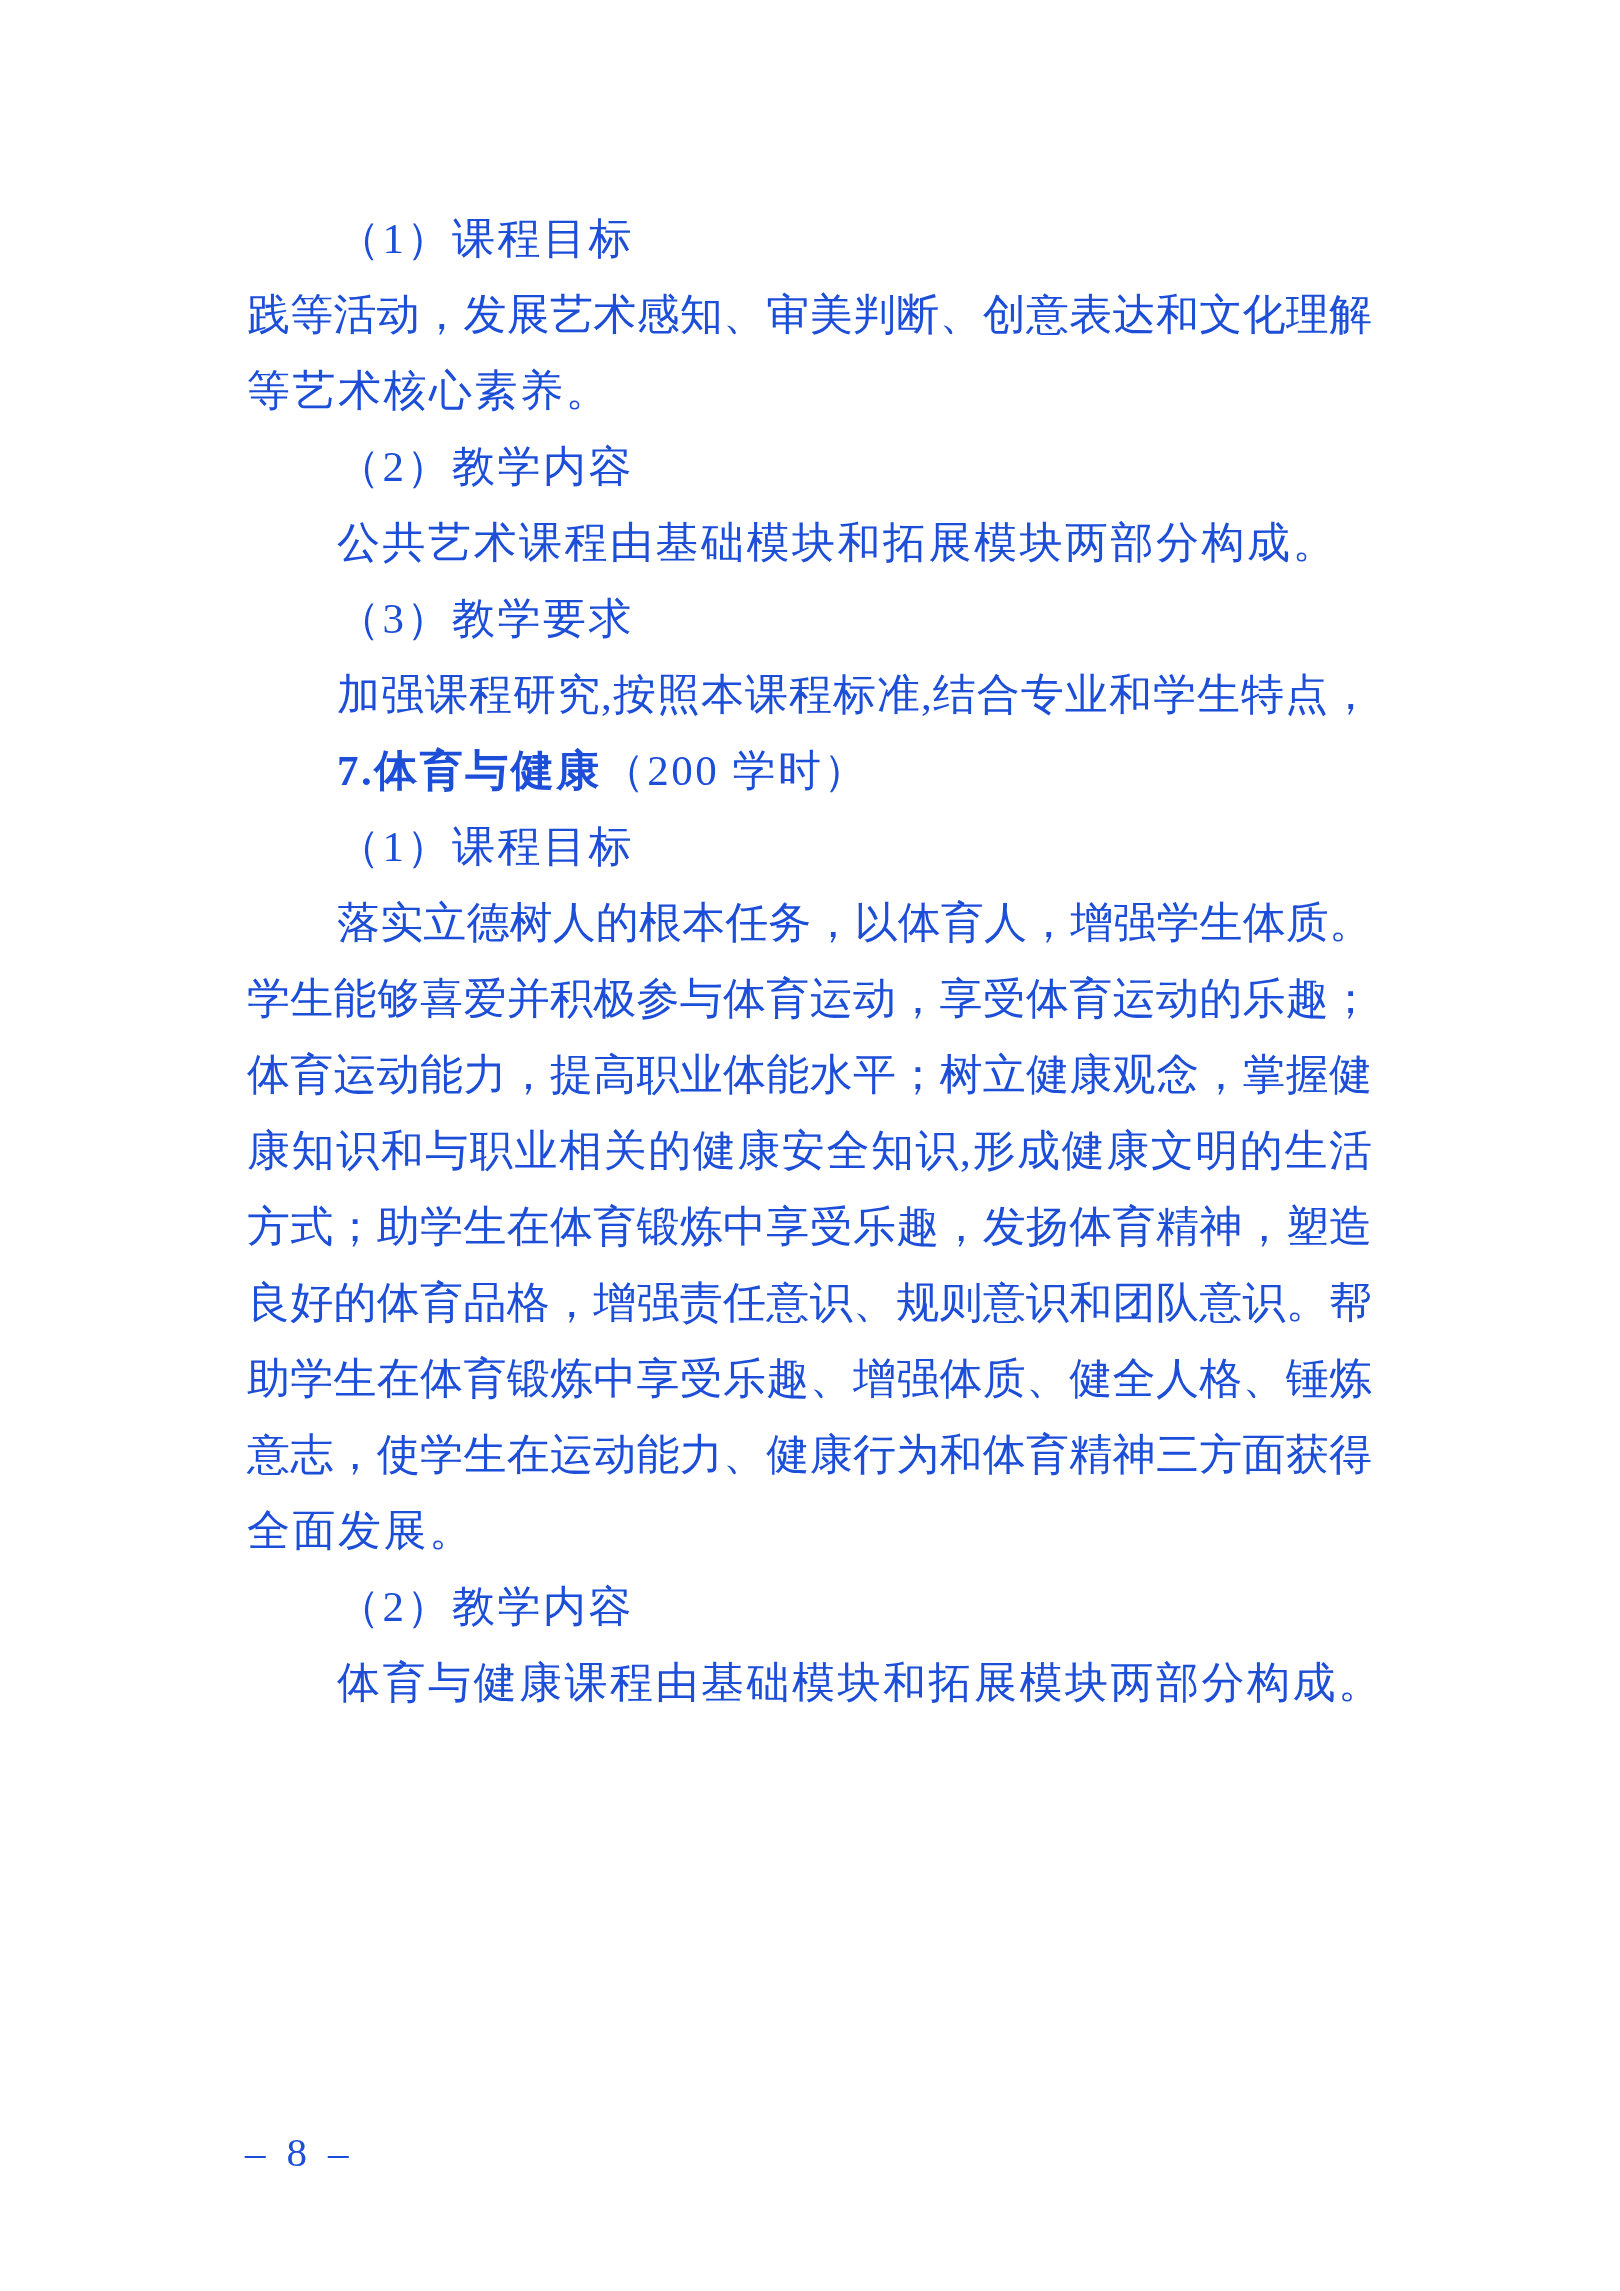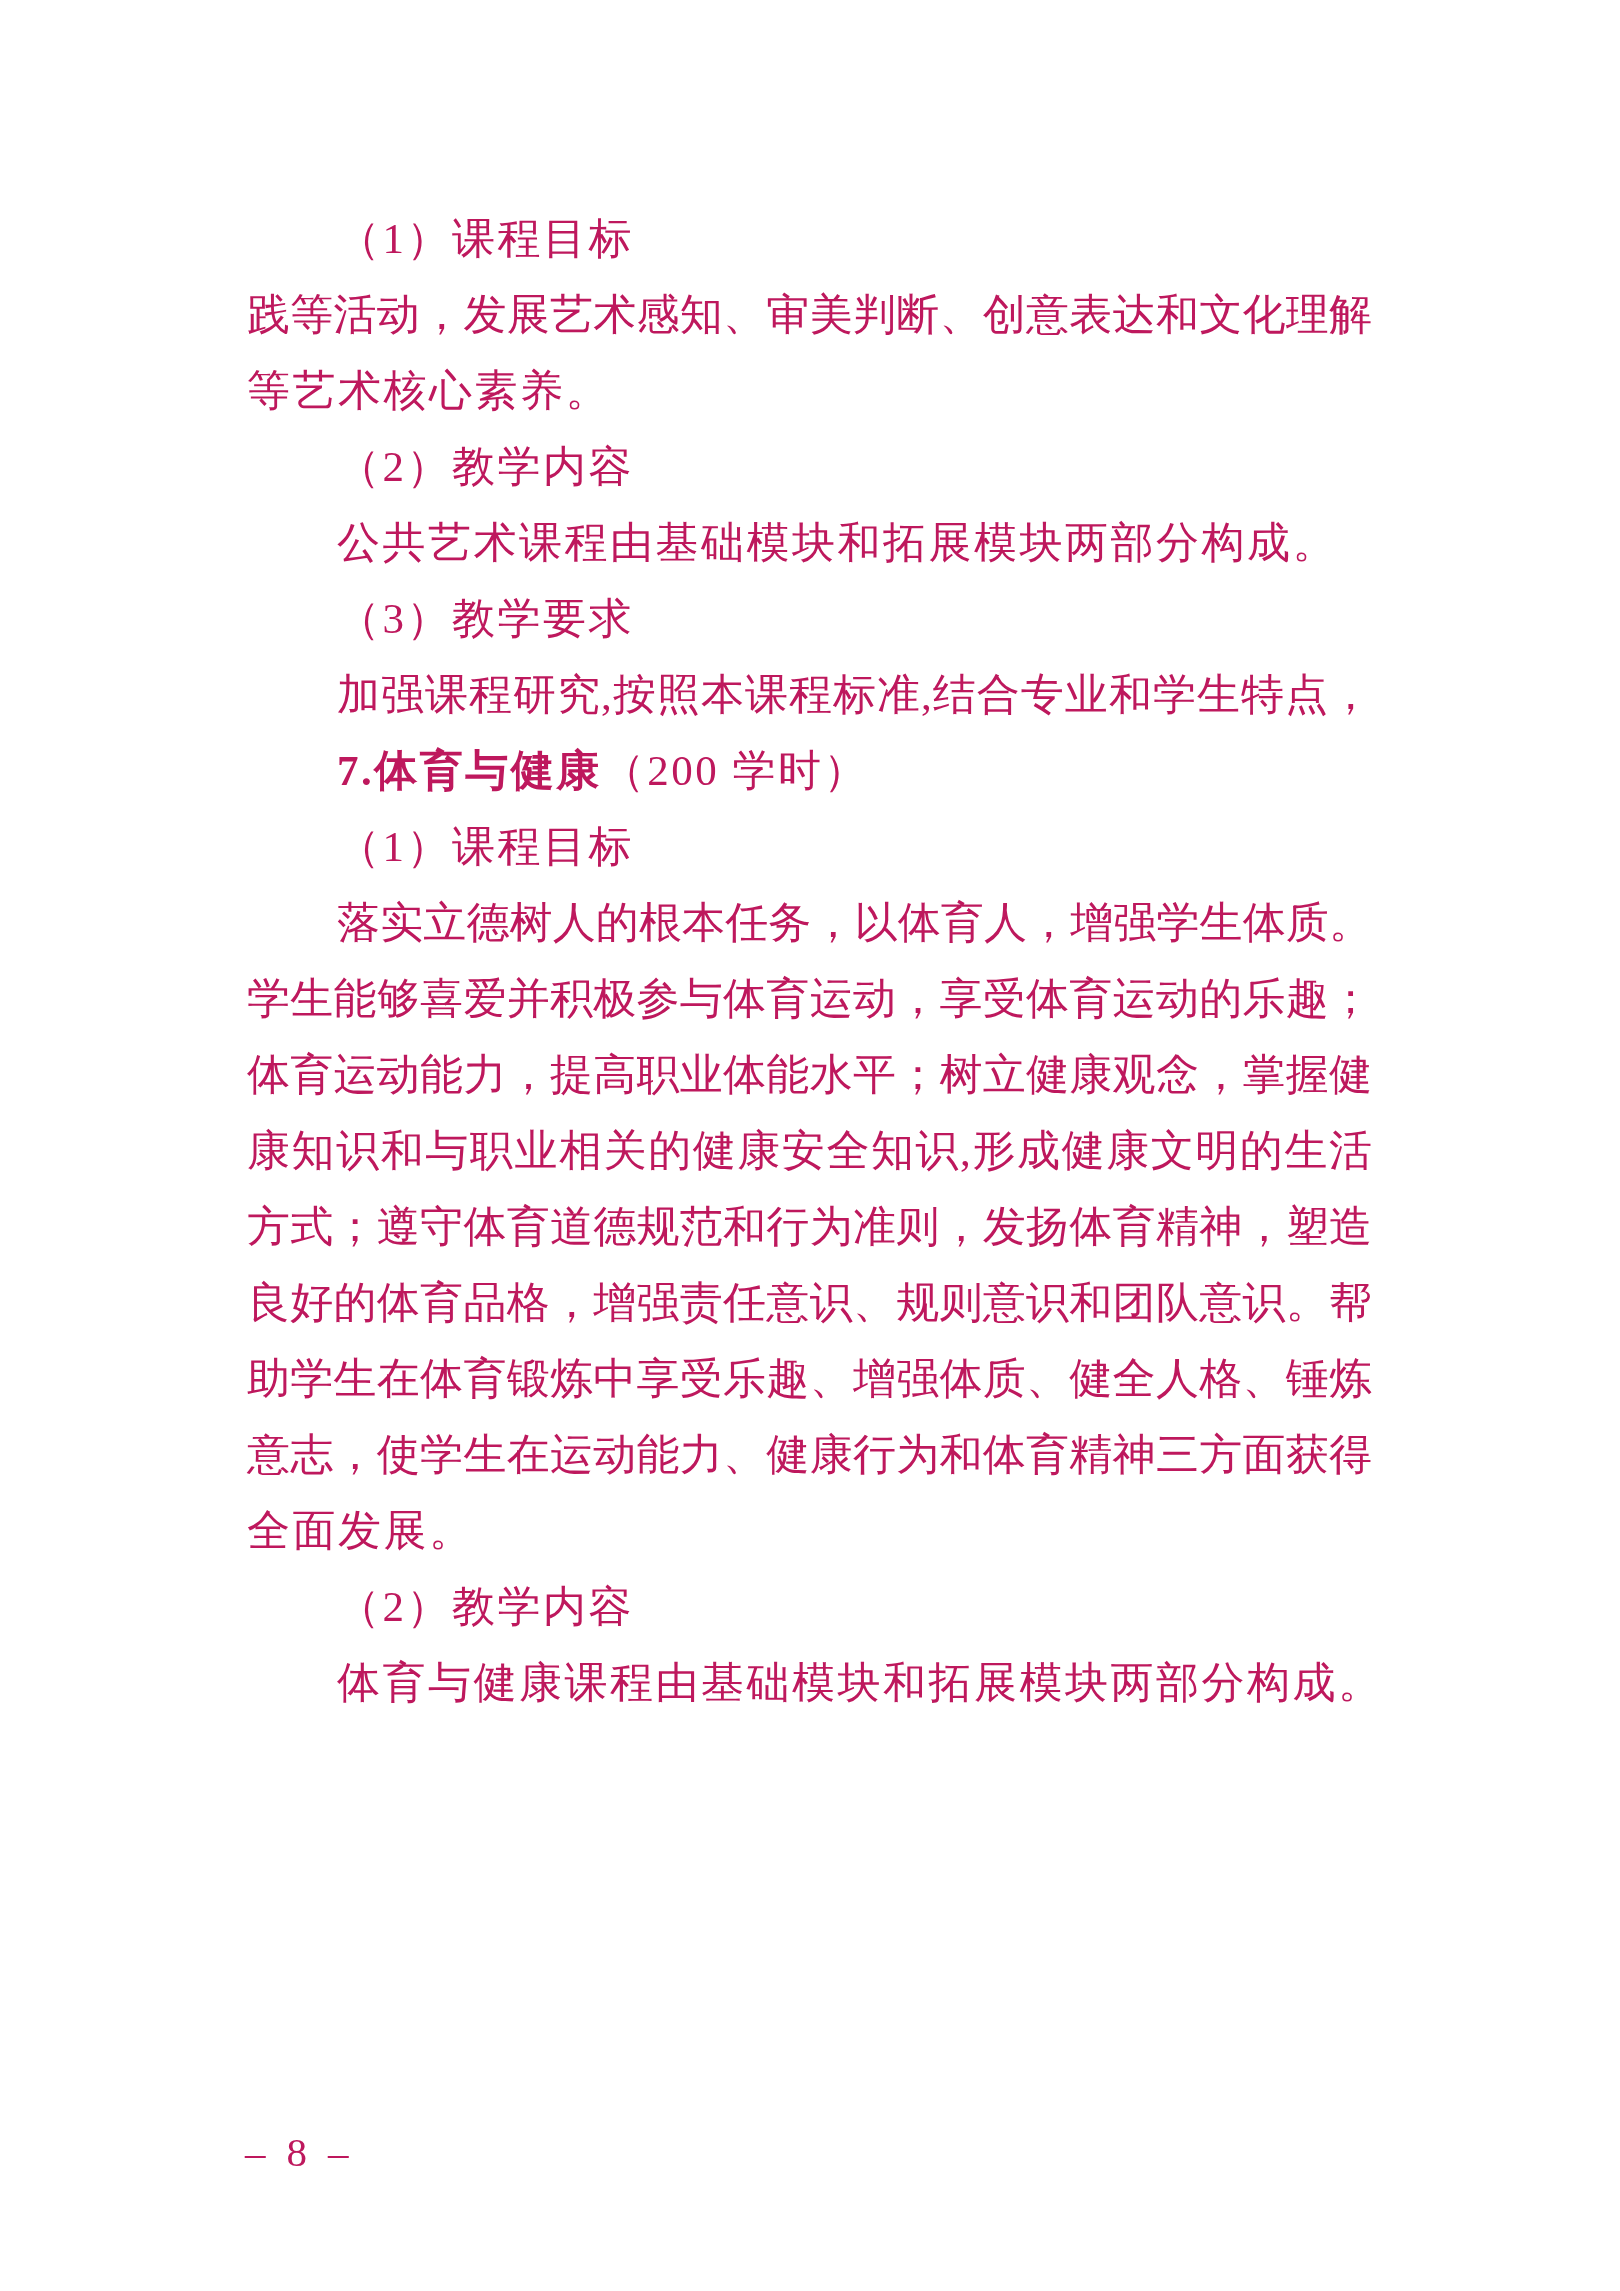--- a/index.html
+++ b/index.html
@@ -5,21 +5,21 @@
   html, body {
     margin: 0;
     padding: 0;
     background: #ffffff;
   }
   .page {
     position: relative;
     width: 1620px;
     height: 2292px;
     background: #ffffff;
-    color: #be185d;
+    color: #1d4ed8;
     font-family: "Liberation Serif", "DejaVu Serif", serif;
     overflow: hidden;
   }
   .text-block {
     position: absolute;
     left: 247px;
     top: 201px;
     width: 1125px;
   }
   .line {
@@ -63,21 +63,21 @@
       <div class="line indent"><span>（2）教学内容</span></div>
       <div class="line indent"><span>公共艺术课程由基础模块和拓展模块两部分构成。</span></div>
       <div class="line indent"><span>（3）教学要求</span></div>
       <div class="line fill indent"><span>加强课程研究,按照本课程标准,结合专业和学生特点，</span></div>
       <div class="line indent"><span class="bold">7.体育与健康</span><span>（200 学时）</span></div>
       <div class="line indent"><span>（1）课程目标</span></div>
       <div class="line fill indent"><span>落实立德树人的根本任务，以体育人，增强学生体质。</span></div>
       <div class="line fill"><span>学生能够喜爱并积极参与体育运动，享受体育运动的乐趣；</span></div>
       <div class="line fill"><span>体育运动能力，提高职业体能水平；树立健康观念，掌握健</span></div>
       <div class="line fill"><span>康知识和与职业相关的健康安全知识,形成健康文明的生活</span></div>
-      <div class="line fill"><span>方式；遵守体育道德规范和行为准则，发扬体育精神，塑造</span></div>
+      <div class="line fill"><span>方式；助学生在体育锻炼中享受乐趣，发扬体育精神，塑造</span></div>
       <div class="line fill"><span>良好的体育品格，增强责任意识、规则意识和团队意识。帮</span></div>
       <div class="line fill"><span>助学生在体育锻炼中享受乐趣、增强体质、健全人格、锤炼</span></div>
       <div class="line fill"><span>意志，使学生在运动能力、健康行为和体育精神三方面获得</span></div>
       <div class="line"><span>全面发展。</span></div>
       <div class="line indent"><span>（2）教学内容</span></div>
       <div class="line indent"><span>体育与健康课程由基础模块和拓展模块两部分构成。</span></div>
     </div>
   <div class="footer">– 8 –</div>
 </div>
 

